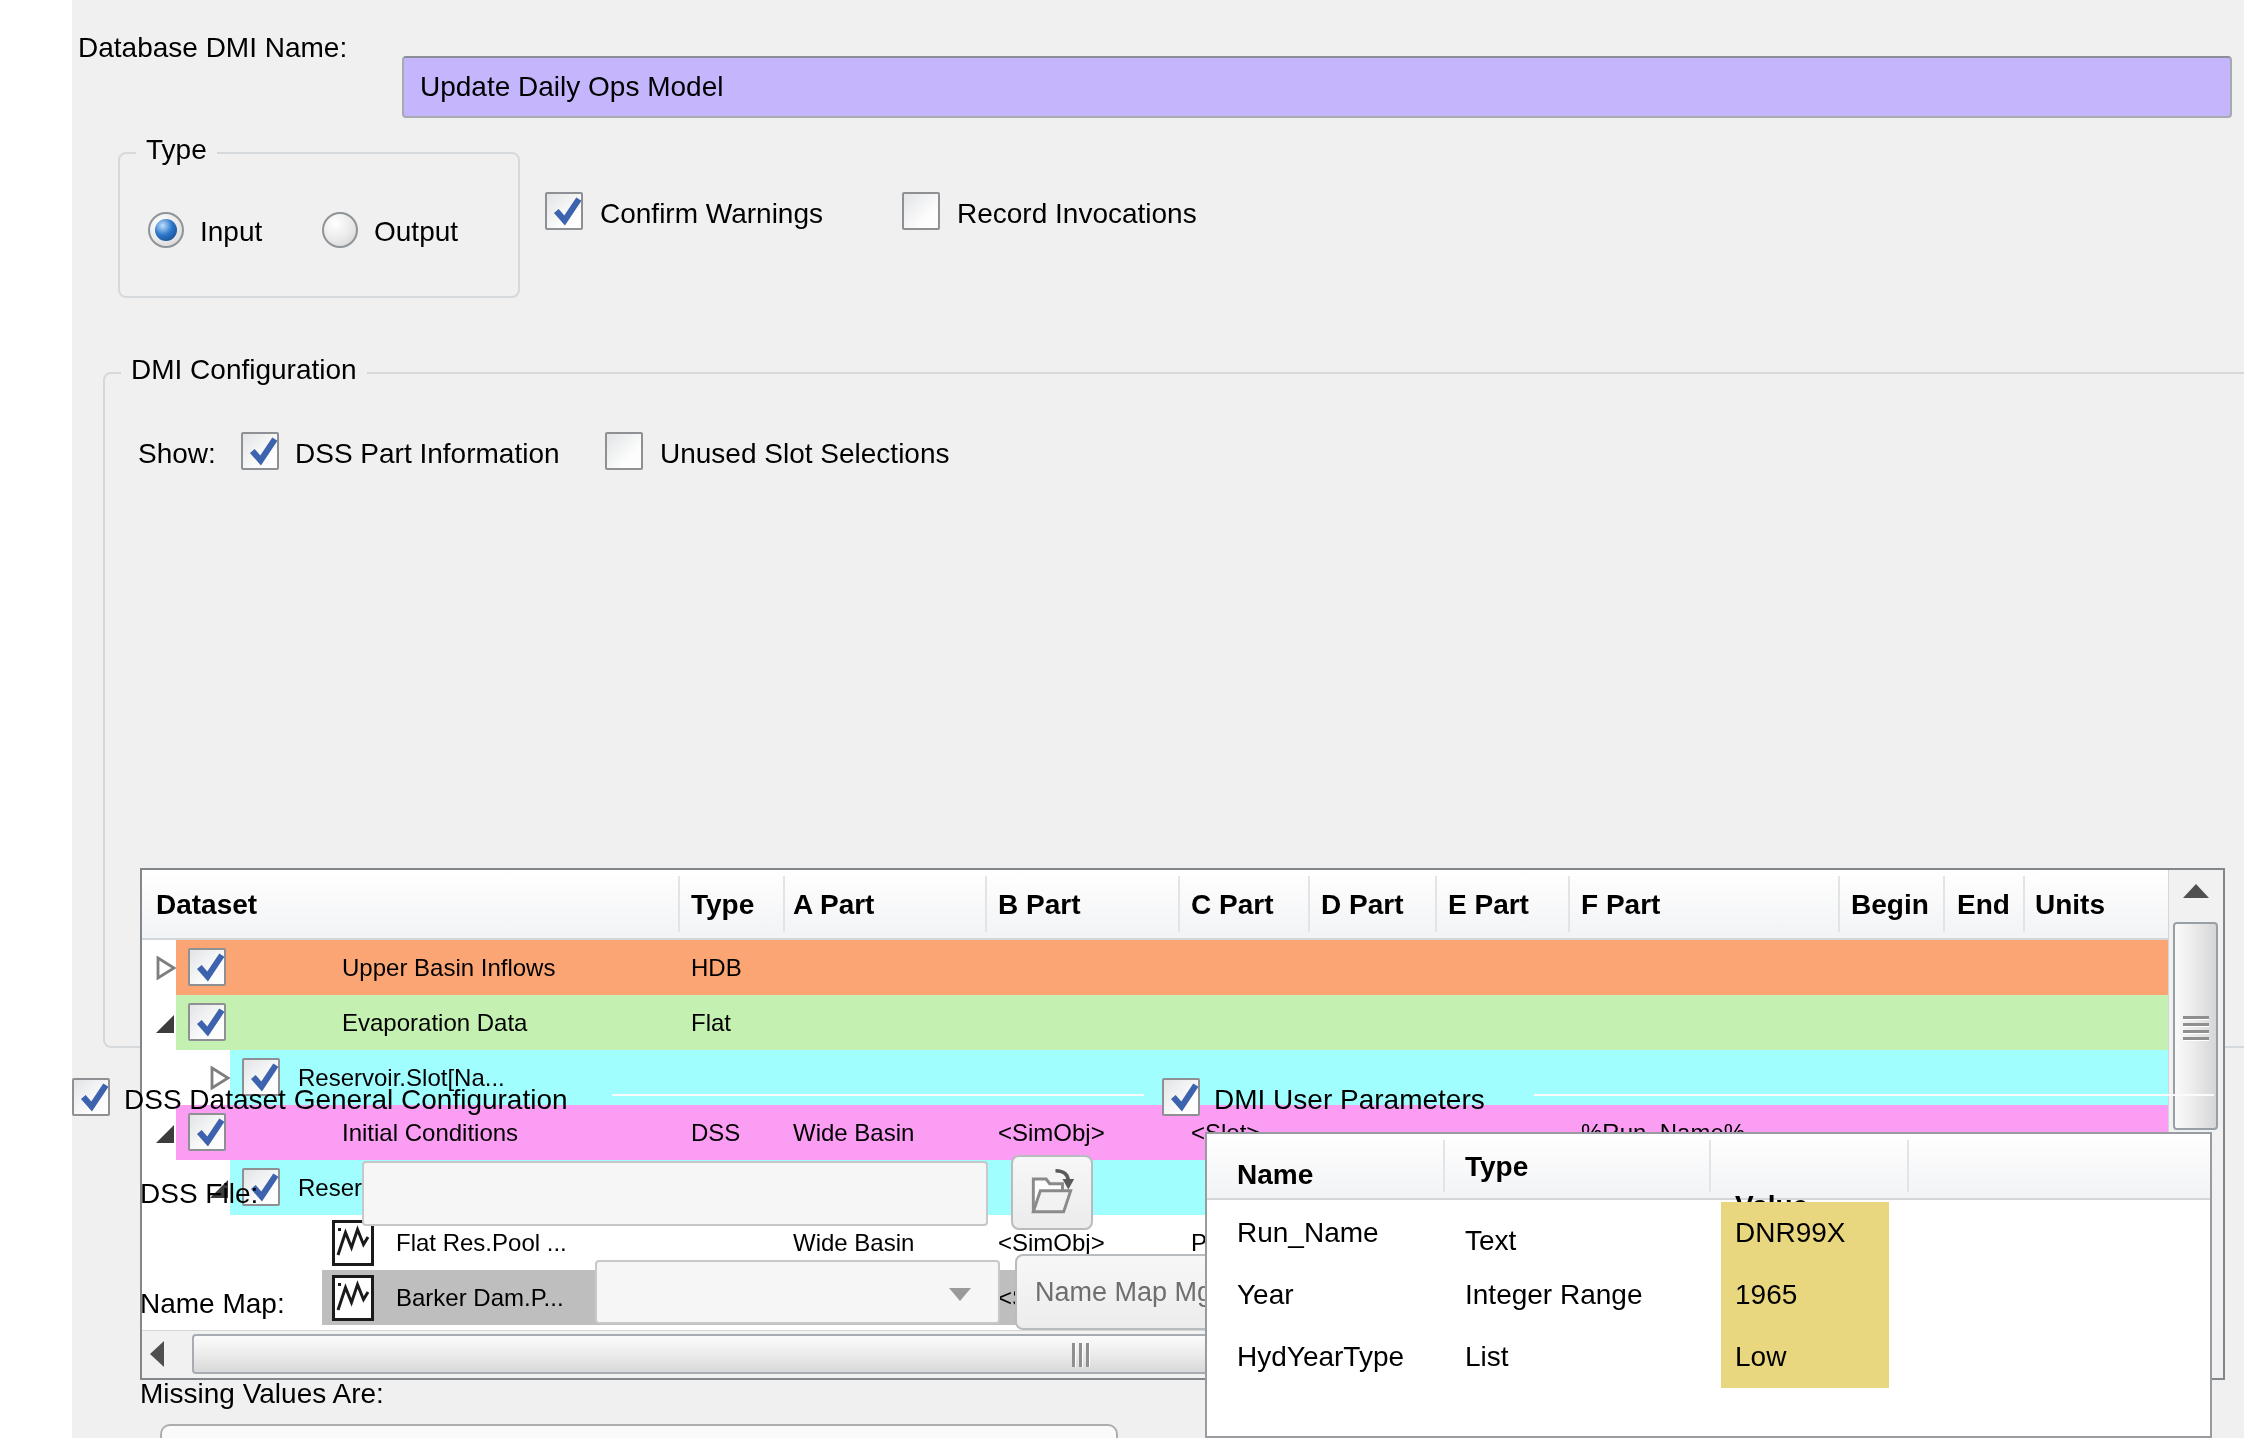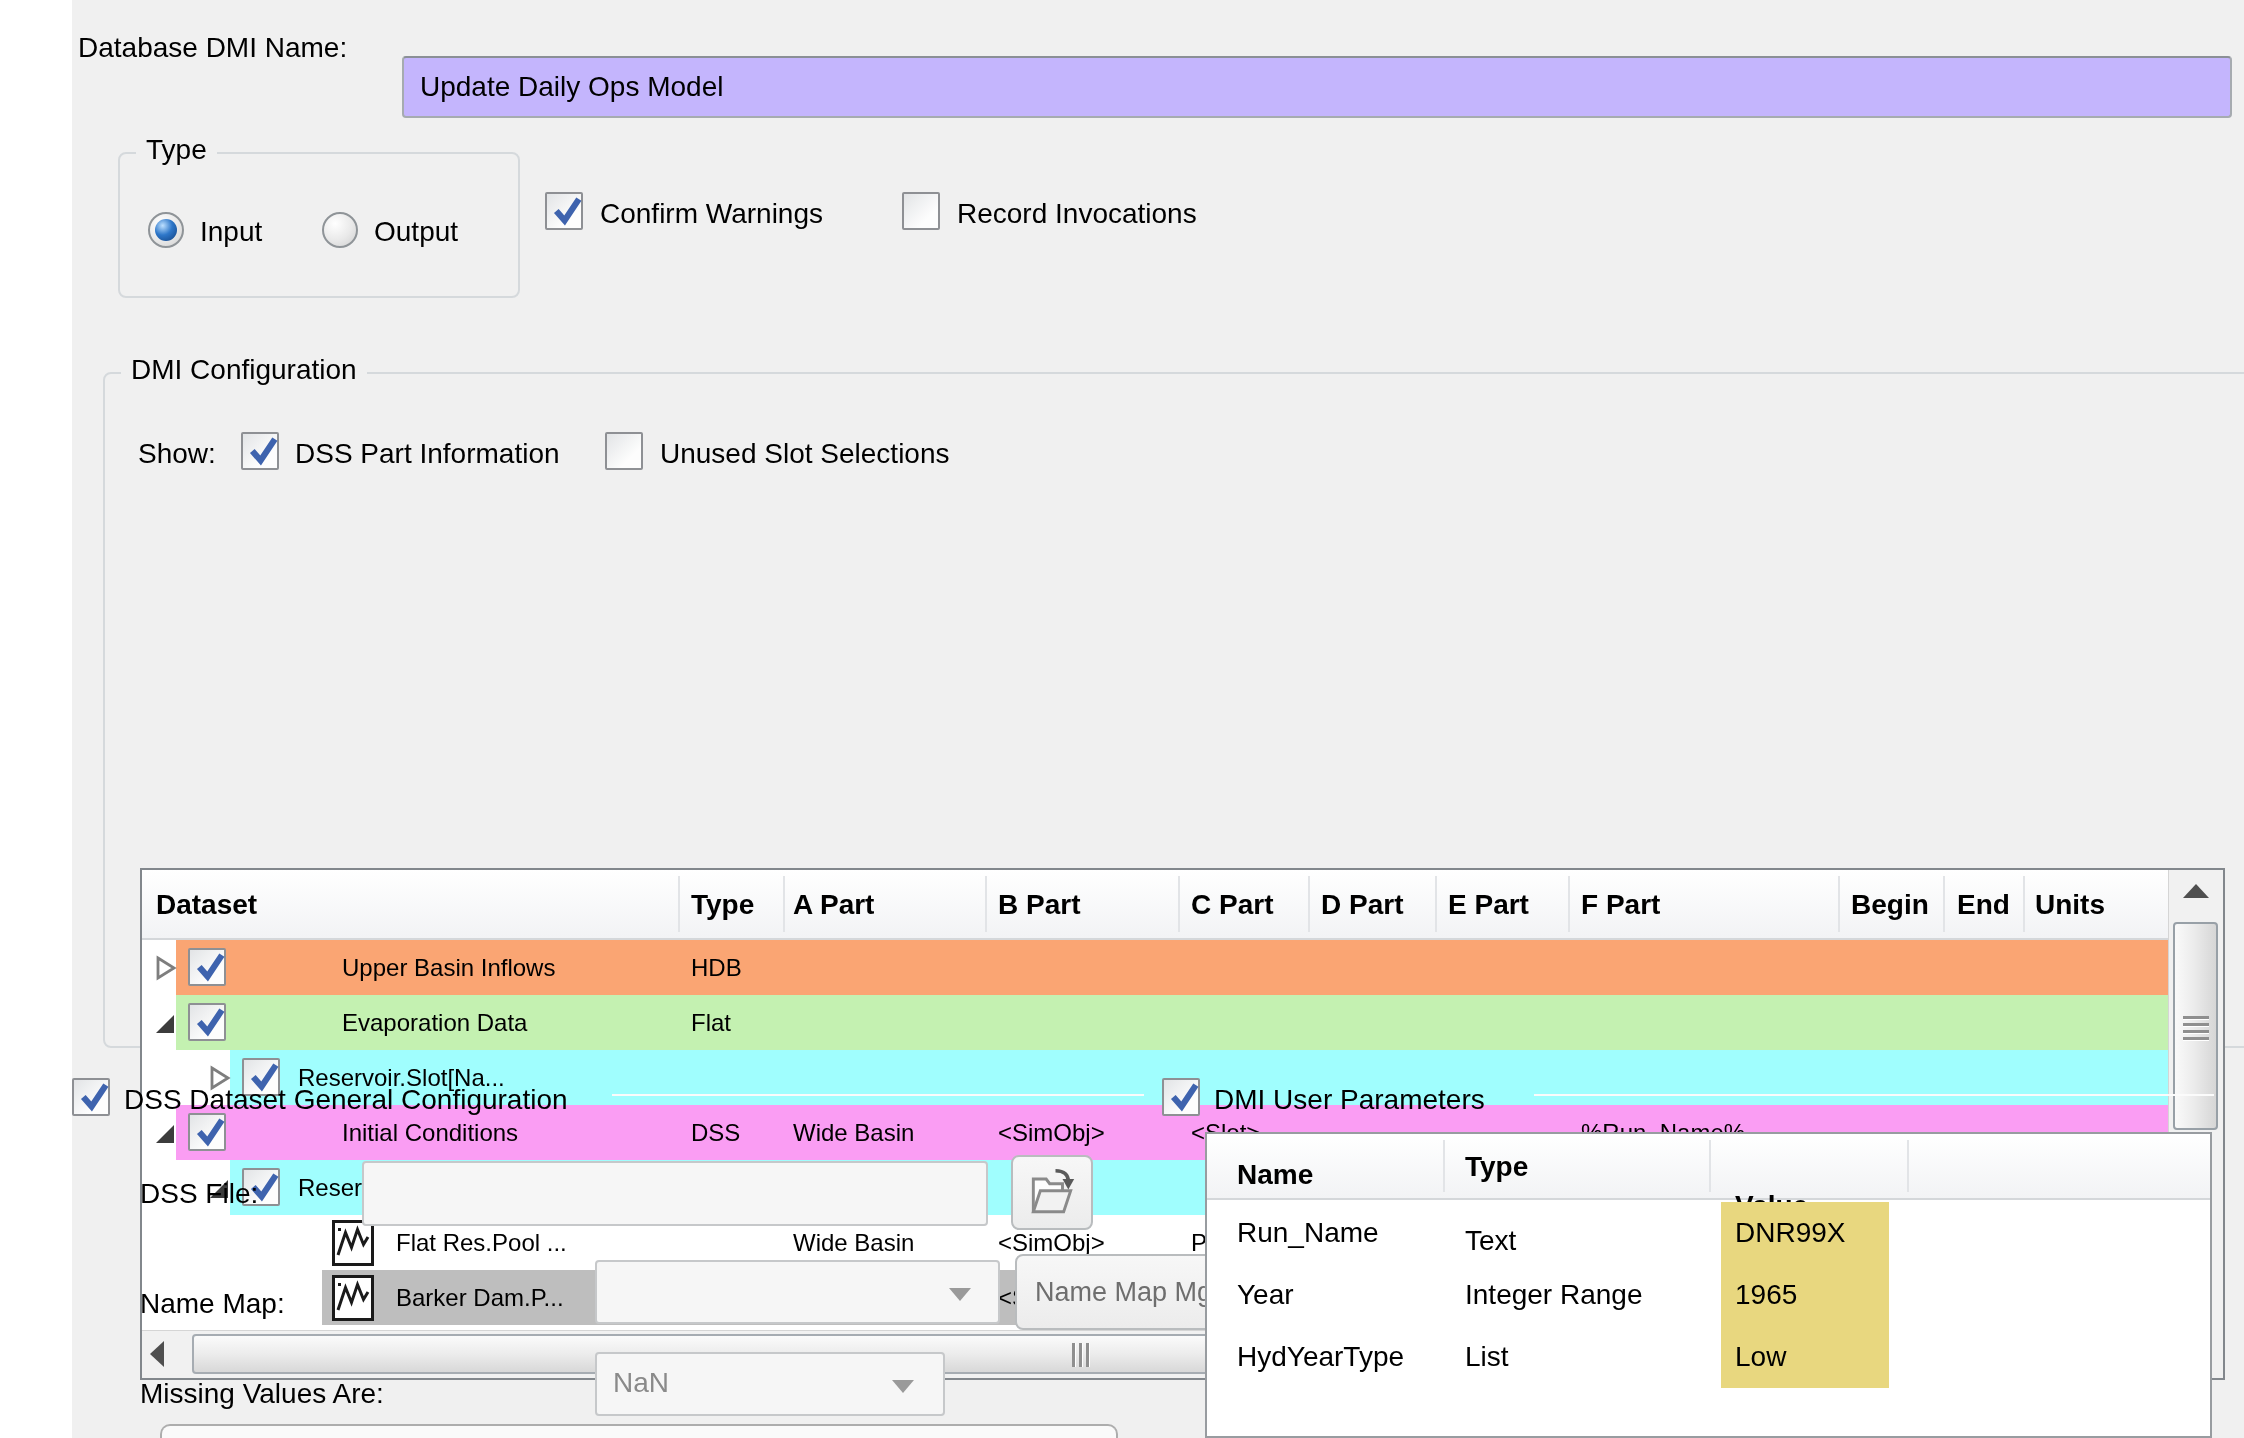--- a/index.html
+++ b/index.html
@@ -300,24 +300,20 @@
   </div>
 
   <div class="lbl dis" style="left:68px;top:1288px;">Name Map:</div>
   <div class="combo" style="left:523px;top:1260px;width:405px;height:64px;">
     <span></span>
     <div class="dd-arrow" style="left:352px;"></div>
   </div>
   <div class="btn" style="left:943px;top:1254px;width:247px;height:76px;line-height:72px;">Name Map Mgr...</div>
 
   <div class="lbl dis" style="left:68px;top:1378px;">Missing Values Are:</div>
-  <div class="combo" style="left:523px;top:1352px;width:350px;height:64px;">
-    <span>NaN</span>
-    <div class="dd-arrow" style="left:295px;"></div>
-  </div>
 
   <div style="position:absolute;left:88px;top:1424px;width:958px;height:20px;border:2px solid #ADADAD;border-bottom:none;border-radius:10px 10px 0 0;background:#FAFAFA;"></div>
 
   <div class="cb" style="left:1090px;top:1078px;">
     <svg width="38" height="38" viewBox="0 0 16 16">
           <path d="M3.5 8 L7 12 L13 3" stroke="#3E63AE" stroke-width="2.6" fill="none"></path>
         </svg>
   </div>
   <div class="lbl" style="left:1142px;top:1084px;">DMI User Parameters</div>
   <div class="rule" style="left:1462px;top:1094px;width:680px;"></div>

